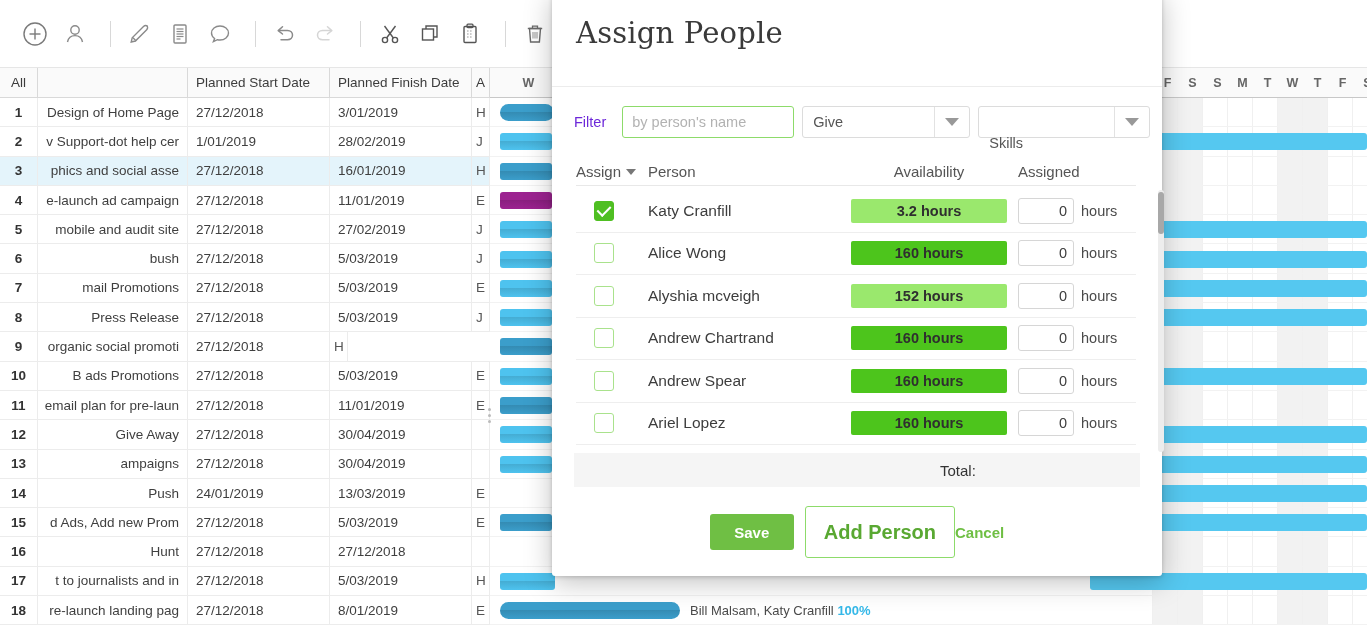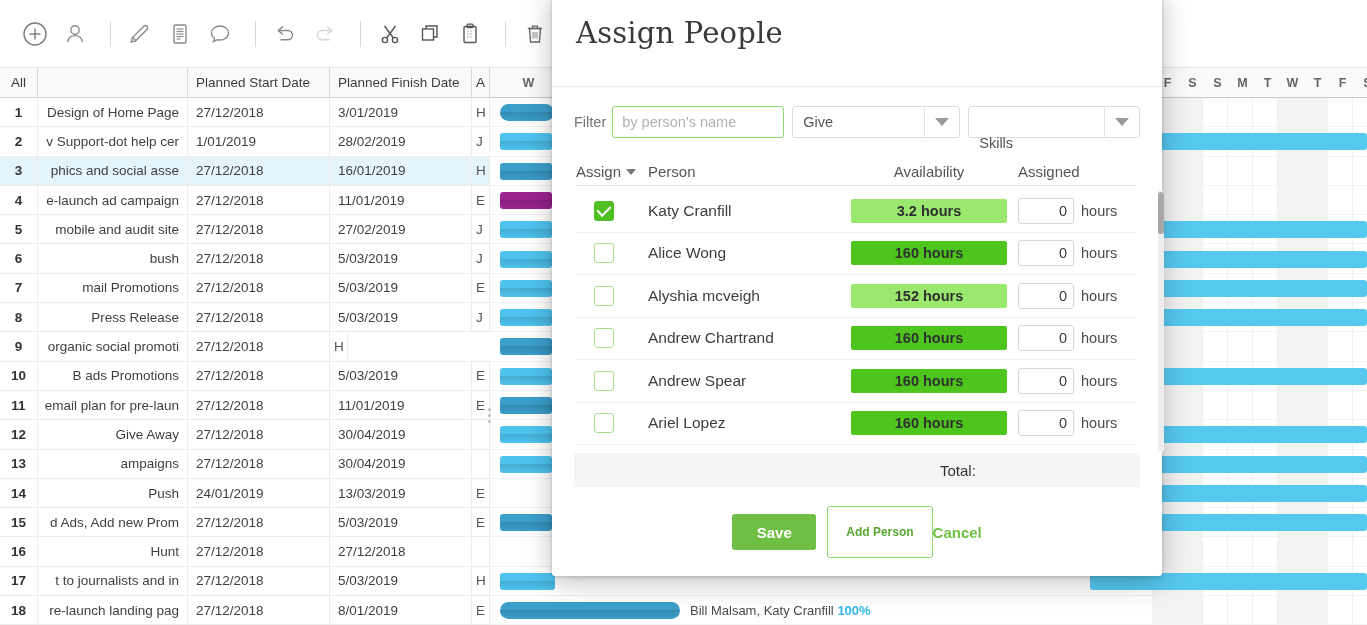--- a/index.html
+++ b/index.html
@@ -85,21 +85,21 @@
     box-shadow: 0 6px 28px rgba(0,0,0,.25), 0 1px 4px rgba(0,0,0,.18);
   }
   .modal-title {
     position: absolute; left: 24px; top: 24px;
     font-family: "DejaVu Serif", serif;
     font-size: 29px; color: #3a3a3a; font-weight: normal; letter-spacing: .2px;
   }
   .modal-divider { position: absolute; left: 0; top: 94px; width: 610px; height: 1px; background: #ececec; }
 
   .filter-row { position: absolute; left: 22px; top: 114px; display: flex; align-items: center; }
-  .filter-label { font-size: 14.5px; color: #737373; margin-right: 6px; }
+  .filter-label { font-size: 14.5px; color: #6d28d9; margin-right: 16px; }
   .filter-input {
     width: 172px; height: 32px; border: 1.5px solid #8ddb6a; border-radius: 3px;
     padding: 0 9px; font-size: 14.5px; color: #444; outline: none;
     font-family: "Liberation Sans", sans-serif; background:#fff;
   }
   .filter-input::placeholder { color: #b2b2b2; }
   .dd {
     height: 32px; border: 1px solid #dcdcdc; border-radius: 3px; margin-left: 8px;
     display: flex; align-items: stretch; background: #fff; cursor: pointer;
   }
@@ -155,21 +155,21 @@
   .total-lbl { position:absolute; left: 366px; font-size: 15px; color: #333; }
 
   .modal-actions { position: absolute; left: 0; top: 514px; width: 610px; display:flex; align-items:center; justify-content:center; }
   .btn-save {
     width: 84px; height: 36px; background: #6fbf44; border: none; border-radius: 3px;
     color: #fff; font-size: 15px; font-weight: bold; cursor: pointer;
     font-family: "Liberation Sans", sans-serif;
   }
   .btn-add {
     height: 52px; padding: 0 18px; background: #fff; border: 1.5px solid #8ddb6a; border-radius: 3px;
-    color: #59a832; font-size: 12px; font-weight: bold; cursor: pointer; margin-left: 11px;
+    color: #59a832; font-size: 20px; font-weight: bold; cursor: pointer; margin-left: 11px;
     font-family: "Liberation Sans", sans-serif;
   }
   .btn-cancel {
     background: none; border: none; color: #6fbf44; font-size: 15px; font-weight: bold;
     cursor: pointer; font-family: "Liberation Sans", sans-serif;
   }
 </style>
 </head>
 <body>
 

